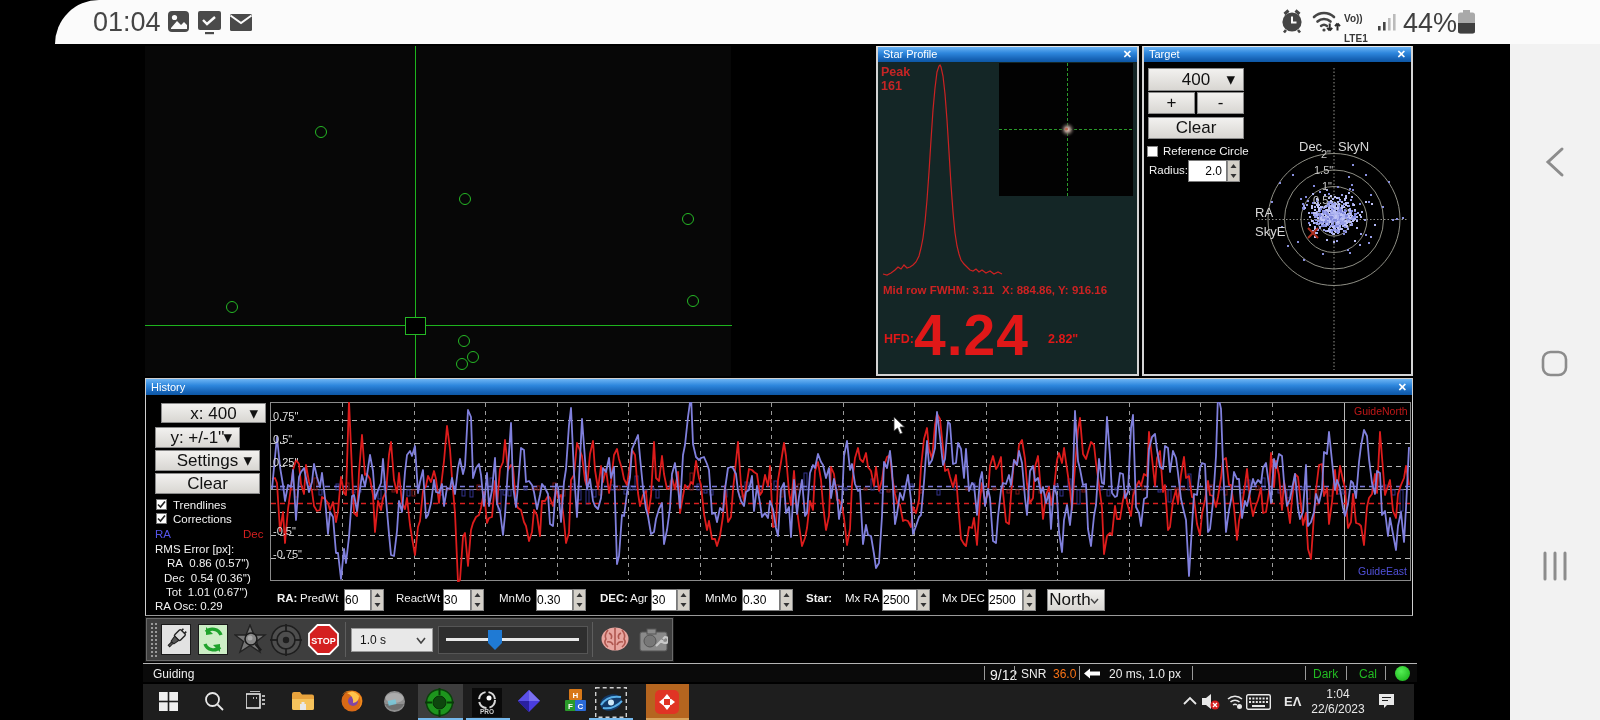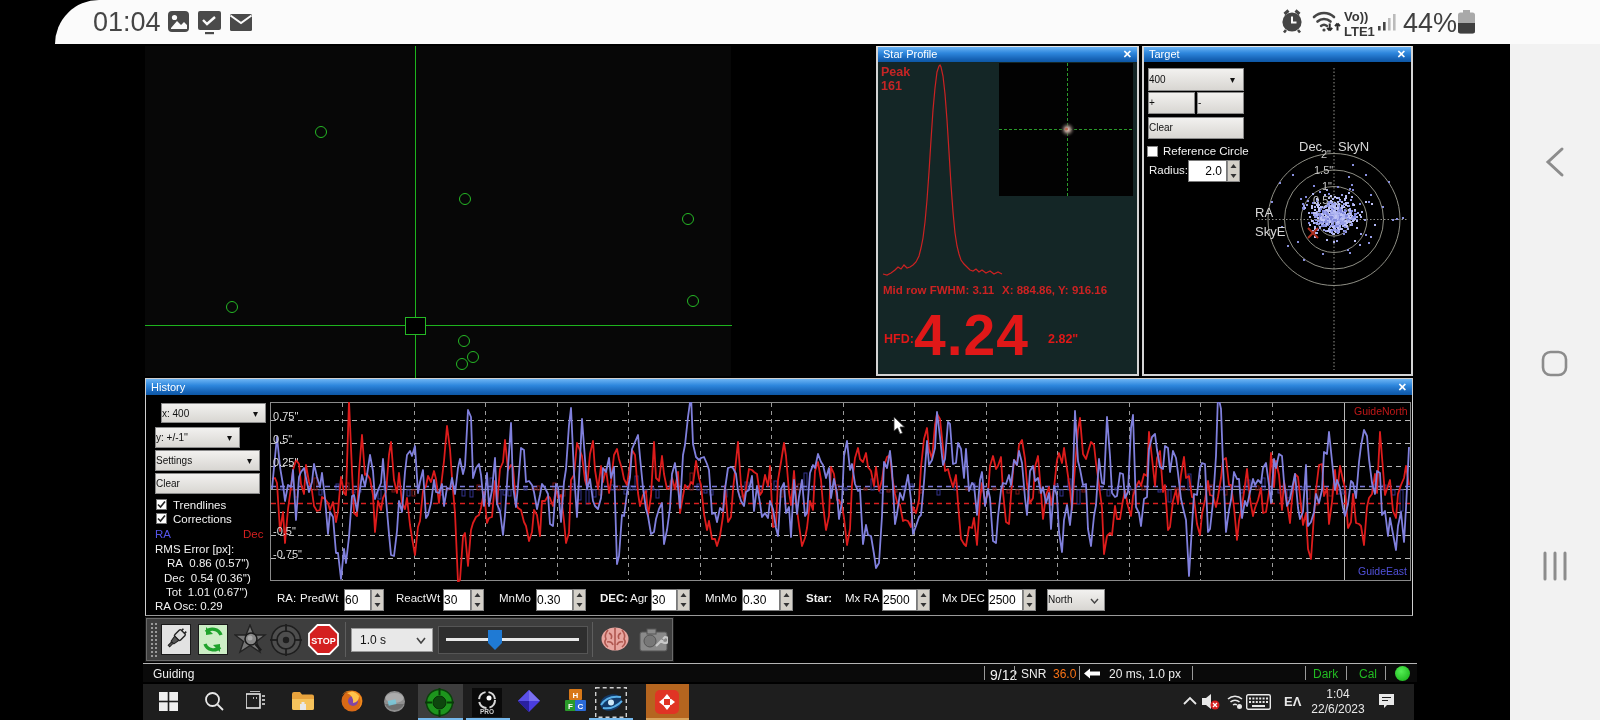--- a/index.html
+++ b/index.html
@@ -1,19 +1,19 @@
 <!DOCTYPE html>
 <html><head><meta charset="utf-8"><title>s</title>
 <style>
 *{margin:0;padding:0;box-sizing:border-box}
 html,body{width:1600px;height:720px;background:#000;font-family:"Liberation Sans",sans-serif;overflow:hidden;position:relative}
 .abs{position:absolute}
 .ttl{height:15px;background:linear-gradient(180deg,#6cb4f4 0%,#2e87dd 40%,#1663b6 80%,#0d57a5 100%);color:#fff;font-size:11px;line-height:15px;padding-left:5px;position:relative}
 .ttl .x{position:absolute;right:5px;top:0;font-weight:bold;font-size:11px;color:#fff}
-.btn{background:linear-gradient(180deg,#f2f1ef,#d8d6d2);border:1px solid #8a8a8a;color:#111;position:absolute;font-size:10px}
+.btn{background:linear-gradient(180deg,#f2f1ef,#d8d6d2);border:1px solid #8a8a8a;color:#111;text-align:center;position:absolute;font-size:17px}
 .inp{background:#fff;border:1px solid #7a7a7a;color:#000;font-size:12px;position:absolute}
 .spin{position:absolute;width:13px;background:#d4d0c8;border:1px solid #888}
 .wlbl{color:#f2f2f2;font-size:11.5px;position:absolute;white-space:nowrap}
 .sep{position:absolute;width:1px;background:#9a9a9a;top:2px;bottom:2px}
 </style></head>
 <body>
 
 <div class="abs" style="left:55px;top:0;width:1545px;height:44px;background:#fbfbfb;border-top-left-radius:46px 46px"></div>
 <div class="abs" style="left:0;top:0;width:55px;height:44px;background:#000"></div>
 <div class="abs" style="left:93px;top:7px;font-size:27px;color:#454545">01:04</div>
@@ -34,21 +34,21 @@
  <path d="M11 7.5 L11 13.5 L15.5 13.5" stroke="#fbfbfb" stroke-width="2" fill="none"></path>
  <g fill="none" stroke="#454545" stroke-linecap="round">
   <path d="M33 8 A 14.5 14.5 0 0 1 53 8" stroke-width="2.6"></path>
   <path d="M36.5 12.5 A 9.5 9.5 0 0 1 49.5 12.5" stroke-width="2.6"></path>
   <path d="M40 17 A 4.5 4.5 0 0 1 46 17" stroke-width="2.4"></path>
  </g>
  <circle cx="43" cy="21" r="1.6" fill="#454545"></circle>
  <path d="M48.7 14.5 l0 7 m0 0 l-2.5-2.6 m2.5 2.6 l2.5-2.6" stroke="#2d2d2d" stroke-width="2" fill="none"></path>
  <path d="M56.5 21.5 l0 -7 m0 0 l-2.5 2.6 m2.5 -2.6 l2.5 2.6" stroke="#2d2d2d" stroke-width="2" fill="none"></path>
 </svg>
-<div class="abs" style="left:1344px;top:9px;font-size:13px;font-weight:bold;color:#373737;line-height:15px">Vo))<br>LTE1</div>
+<div class="abs" style="left:1344px;top:9px;font-size:10px;font-weight:bold;color:#373737;line-height:20px">Vo))<br>LTE1</div>
 <svg class="abs" style="left:1378px;top:12px" width="20" height="20" viewBox="0 0 20 20">
  <rect x="0" y="14" width="2.6" height="4.5" fill="#454545"></rect>
  <rect x="5" y="10" width="2.6" height="8.5" fill="#454545"></rect>
  <rect x="10" y="6" width="2.6" height="12.5" fill="#bbbbbb"></rect>
  <rect x="15" y="2" width="2.6" height="16.5" fill="#bbbbbb"></rect>
 </svg>
 <div class="abs" style="left:1403px;top:8px;font-size:27px;color:#404040">44%</div>
 <svg class="abs" style="left:1458px;top:10px" width="17" height="24" viewBox="0 0 17 24">
  <rect x="5" y="0" width="7" height="3" fill="#a9a9a9"></rect>
  <rect x="0" y="2.5" width="17" height="21" rx="2.5" fill="#a9a9a9"></rect>
@@ -961,21 +961,21 @@
         <text x="273" y="443">0.5"</text>
         <text x="273" y="466">0.25"</text>
    <text x="273" y="535">-0.5"</text>
         <text x="273" y="558">-0.75"</text>
   </g>
   <text x="1354" y="415" font-size="10.5" fill="#c01818">GuideNorth</text>
   <text x="1358" y="575" font-size="10.5" fill="#5050d8">GuideEast</text>
  </g>
 </svg>
 
-<div class="wlbl" style="left:277px;top:592px;font-weight:normal">RA:</div>
+<div class="wlbl" style="left:277px;top:592px;font-weight:bold">RA:</div>
 <div class="wlbl" style="left:300px;top:592px">PredWt</div>
 <div class="inp" style="left:344px;top:589px;width:27px;height:22px;line-height:20px">60</div>
 <div class="spin" style="left:371px;top:589px;height:22px"><svg width="11" height="20" viewBox="0 0 11 20">
       <path d="M5.5 3 L8.5 7 L2.5 7 Z" fill="#333"></path>
       <path d="M5.5 17 L8.5 13 L2.5 13 Z" fill="#333"></path>
     </svg></div>
 <div class="wlbl" style="left:396px;top:592px">ReactWt</div>
 <div class="inp" style="left:443px;top:589px;width:28px;height:22px;line-height:20px">30</div>
 <div class="spin" style="left:471px;top:589px;height:22px"><svg width="11" height="20" viewBox="0 0 11 20">
       <path d="M5.5 3 L8.5 7 L2.5 7 Z" fill="#333"></path>

